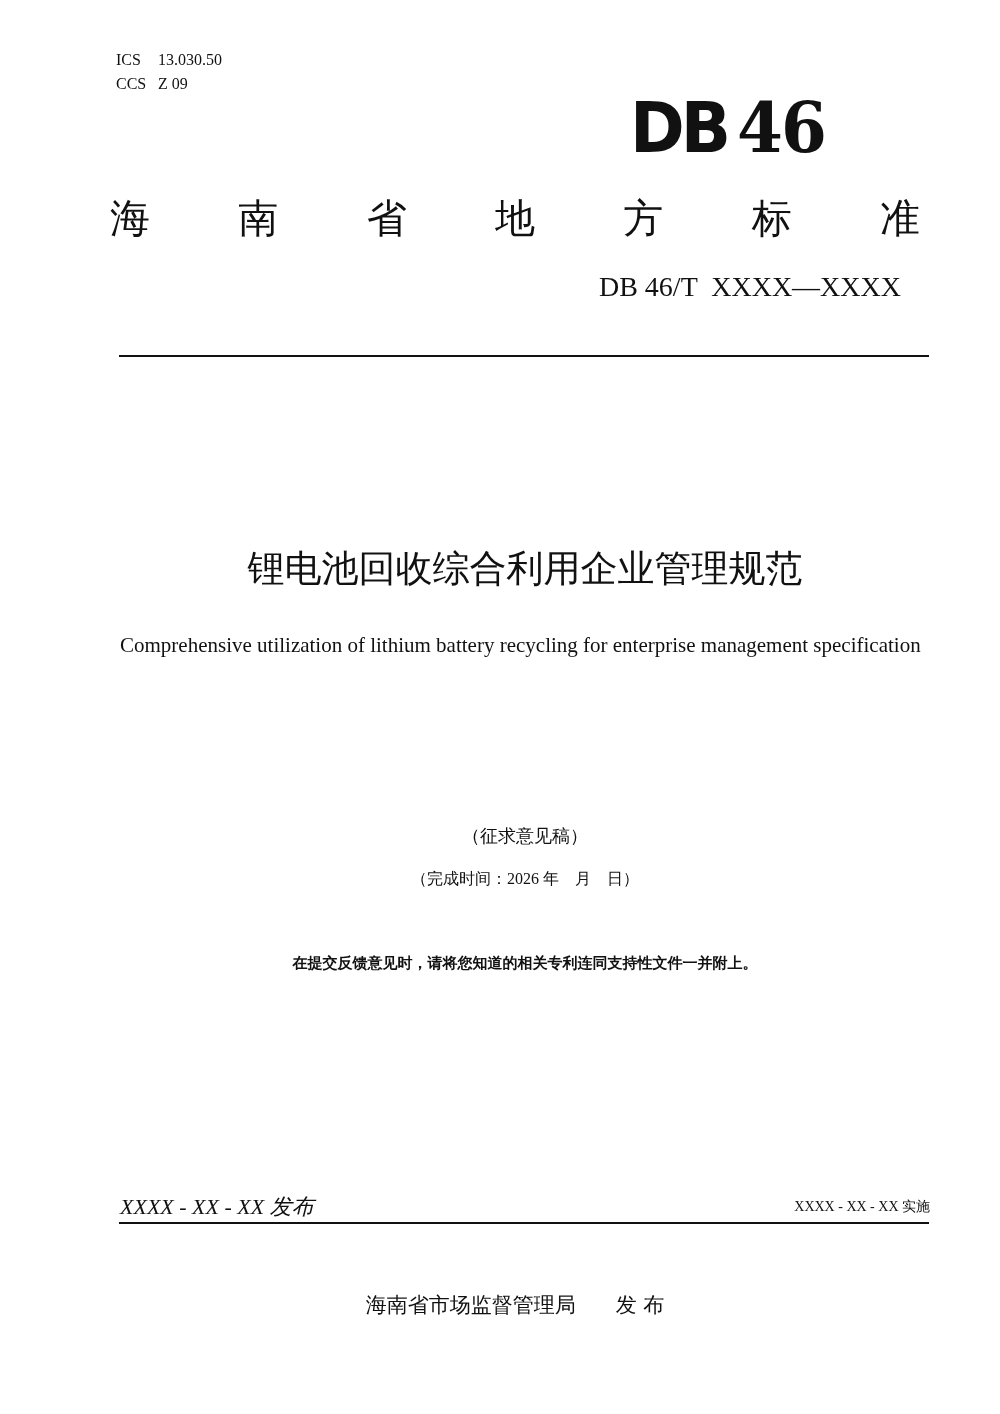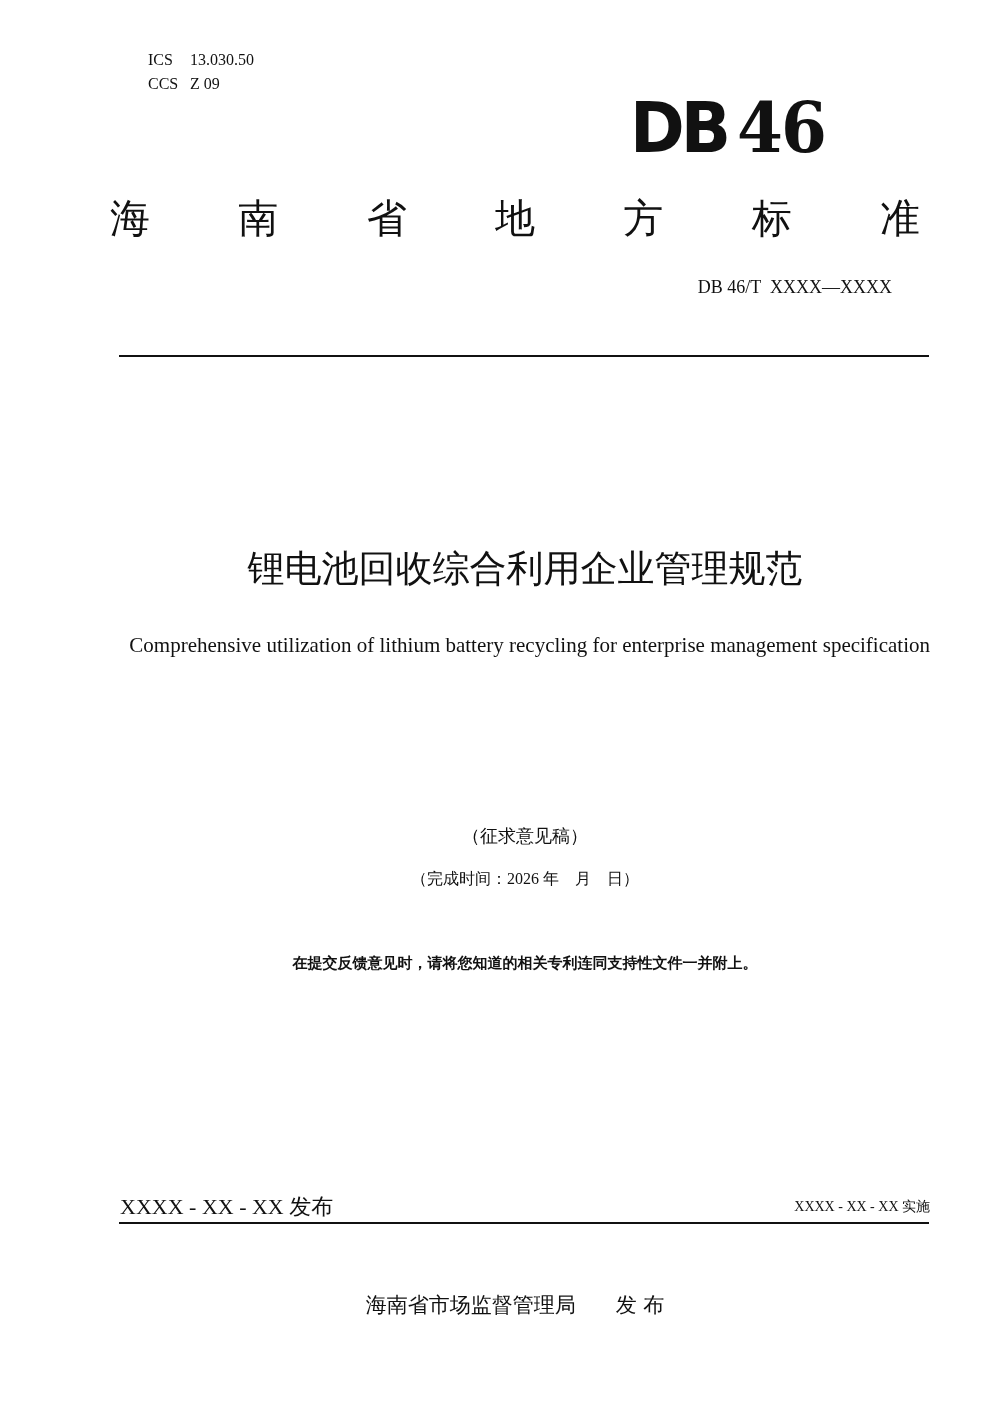--- a/index.html
+++ b/index.html
@@ -1,31 +1,31 @@
 <!DOCTYPE html>
 <html><head>
   <meta charset="utf-8">
   <style>
     html, body { margin: 0; padding: 0; background: #ffffff; }
     body { width: 1000px; height: 1414px; position: relative; overflow: hidden; color: #111; font-family: "Liberation Serif", serif; }
     .abs { position: absolute; }
     .codes { left: 116px; top: 48px; font-size: 16px; line-height: 24px; }
-    .codes .row span:first-child { display: inline-block; width: 42px; margin-left: 32px; }
+    .codes .row span:first-child { display: inline-block; width: 42px; }
     .db-logo { left: 630px; top: 88px; font-family: "DejaVu Sans", sans-serif; font-weight: bold; font-size: 66px; letter-spacing: -2px; line-height: 80px; transform: scaleY(1.05); }
     .db-logo .db { font-family: "DejaVu Sans", sans-serif; font-weight: 900; letter-spacing: -4px; }
     .db-logo .num { font-family: "DejaVu Serif", serif; font-weight: bold; margin-left: 10px; }
     .std-title { left: 110px; top: 190px; width: 810px; display: flex; justify-content: space-between; font-family: "DejaVu Sans", sans-serif; font-size: 40px; line-height: 56px; }
-    .std-number { right: 108px; top: 272px; font-size: 18px; line-height: 30px; white-space: pre; }
+    .std-number { right: 99px; top: 272px; font-size: 28px; line-height: 30px; white-space: pre; }
     .rule { left: 119px; width: 810px; height: 2px; background: #111; }
     .doc-title { left: 0; width: 1050px; top: 544px; text-align: center; font-family: "DejaVu Sans", sans-serif; font-size: 37px; line-height: 50px; }
-    .doc-title-en { left: 120px; width: 810px; top: 630px; text-align: right; font-size: 21px; line-height: 30px; }
+    .doc-title-en { left: 120px; width: 810px; top: 630px; text-align: left; font-size: 21px; line-height: 30px; }
     .draft { left: 0; width: 1050px; top: 822px; text-align: center; font-family: "DejaVu Sans", sans-serif; font-size: 18px; line-height: 28px; }
     .completion { left: 0; width: 1050px; top: 866px; text-align: center; font-size: 16px; line-height: 26px; white-space: pre; }
     .patent-note { left: 0; width: 1050px; top: 952px; text-align: center; font-family: "DejaVu Sans", sans-serif; font-weight: bold; font-size: 15px; line-height: 22px; }
-    .issue-date { left: 120px; top: 1192px; font-size: 22px; line-height: 30px; }
+    .issue-date { left: 120px; top: 1192px; font-size: 22px; line-height: 30px; font-style: italic; }
     .impl-date { right: 70px; top: 1192px; font-size: 14px; line-height: 30px; }
     .publisher { left: 0; width: 1030px; top: 1290px; text-align: center; font-family: "DejaVu Sans", sans-serif; font-size: 21px; line-height: 30px; white-space: pre; }
   </style>
 </head>
 <body>
 
 <div class="abs codes">
   <div class="row">
     <span>ICS</span><span>13.030.50</span>
   </div>

